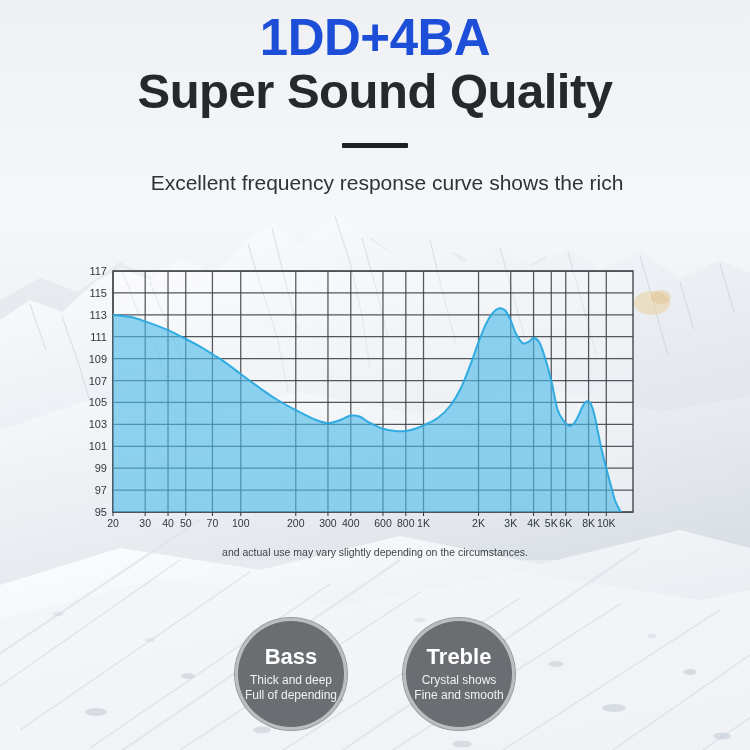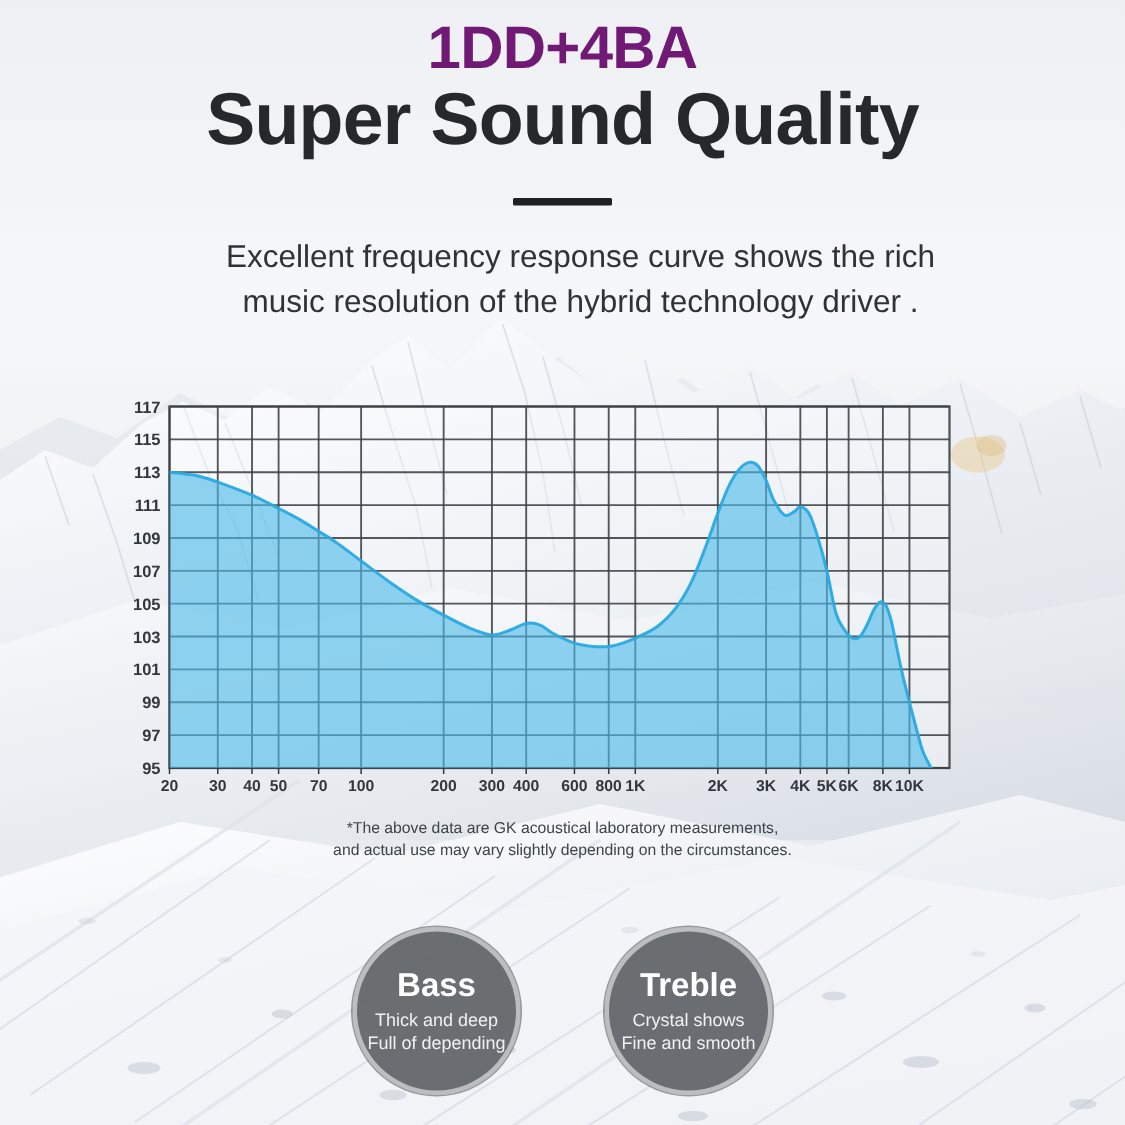--- a/index.html
+++ b/index.html
@@ -10,38 +10,38 @@
     overflow:hidden;
     background:#f2f4f6;
   }
 
   
   #bg { position:absolute; inset:0; z-index:0; }
 
   
   .header { position:absolute; top:0; left:0; width:750px; z-index:5; text-align:center; }
   .title1 {
-    font-size:40px; font-weight:bold; color:#701a75;
+    font-size:51px; font-weight:bold; color:#1d4ed8;
     letter-spacing:-0.5px; line-height:1.0; margin-top:12px;
   }
   .title2 {
     font-size:49px; font-weight:bold; color:#25292c;
     letter-spacing:-0.5px; line-height:1.18;
   }
   .divider {
     width:66px; height:5px; background:#1d2124;
     margin:22px auto 0 auto; border-radius:1px;
   }
   .subtitle {
     margin-top:20px; font-size:21px; color:#2e3336;
     line-height:1.42; font-weight:400;padding-left:24px;
   }
 
   
-  .chart-wrap { position:absolute; left:0; top:0; width:750px; height:748px; z-index:6;font-weight:bold; }
+  .chart-wrap { position:absolute; left:0; top:0; width:750px; height:748px; z-index:6; }
 
   
   .footnote {
     position:absolute; left:0; top:545px; width:750px; z-index:7;
     text-align:center; font-size:10.5px; color:#3d4447; line-height:1.42;
   }
 
   
   .circles {
     position:absolute; left:0; top:618px; width:750px; height:120px; z-index:7;
@@ -155,21 +155,20 @@
     <ellipse cx="58" cy="614" rx="6" ry="2.2"></ellipse>
   </g>
 </svg>
 
 <div class="header">
   <div class="title1">1DD+4BA</div>
   <div class="title2">Super Sound Quality</div>
   <div class="divider"></div>
   <div class="subtitle">
     <div>Excellent frequency response curve shows the rich</div>
-    <div>music resolution of the hybrid technology driver .</div>
   </div>
 </div>
 
 <div class="chart-wrap">
   <svg id="chartsvg" width="750" height="750" viewBox="0 0 750 750">
     <g id="grid-layer">
         <rect x="113" y="271" width="520" height="241" fill="#ffffff" fill-opacity="0.30"></rect>
         <line x1="113" y1="271" x2="633" y2="271" stroke="#3c4145" stroke-width="1.25" stroke-opacity="0.88"></line>
         <line x1="113" y1="292.9090909090909" x2="633" y2="292.9090909090909" stroke="#3c4145" stroke-width="1.25" stroke-opacity="0.88"></line>
         <line x1="113" y1="314.8181818181818" x2="633" y2="314.8181818181818" stroke="#3c4145" stroke-width="1.25" stroke-opacity="0.88"></line>
@@ -265,21 +264,20 @@
         <line x1="565.7446978409819" y1="512" x2="565.7446978409819" y2="516" stroke="#31373b" stroke-width="1"></line>
         <text x="588.5798135813134" y="527" text-anchor="middle" font-family="&quot;Liberation Sans&quot;, sans-serif" font-size="10.5" fill="#31373b">8K</text>
         <line x1="588.5798135813134" y1="512" x2="588.5798135813134" y2="516" stroke="#31373b" stroke-width="1"></line>
         <text x="606.2921054093788" y="527" text-anchor="middle" font-family="&quot;Liberation Sans&quot;, sans-serif" font-size="10.5" fill="#31373b">10K</text>
         <line x1="606.2921054093788" y1="512" x2="606.2921054093788" y2="516" stroke="#31373b" stroke-width="1"></line>
       </g>
   </svg>
 </div>
 
 <div class="footnote">
-  <div>*The above data are GK acoustical laboratory measurements,</div>
   <div>and actual use may vary slightly depending on the circumstances.</div>
 </div>
 
 <div class="circles">
   <div class="circle">
     <div class="c-title">Bass</div>
     <div class="c-line">Thick and deep</div>
     <div class="c-line">Full of depending</div>
   </div>
   <div class="circle">

